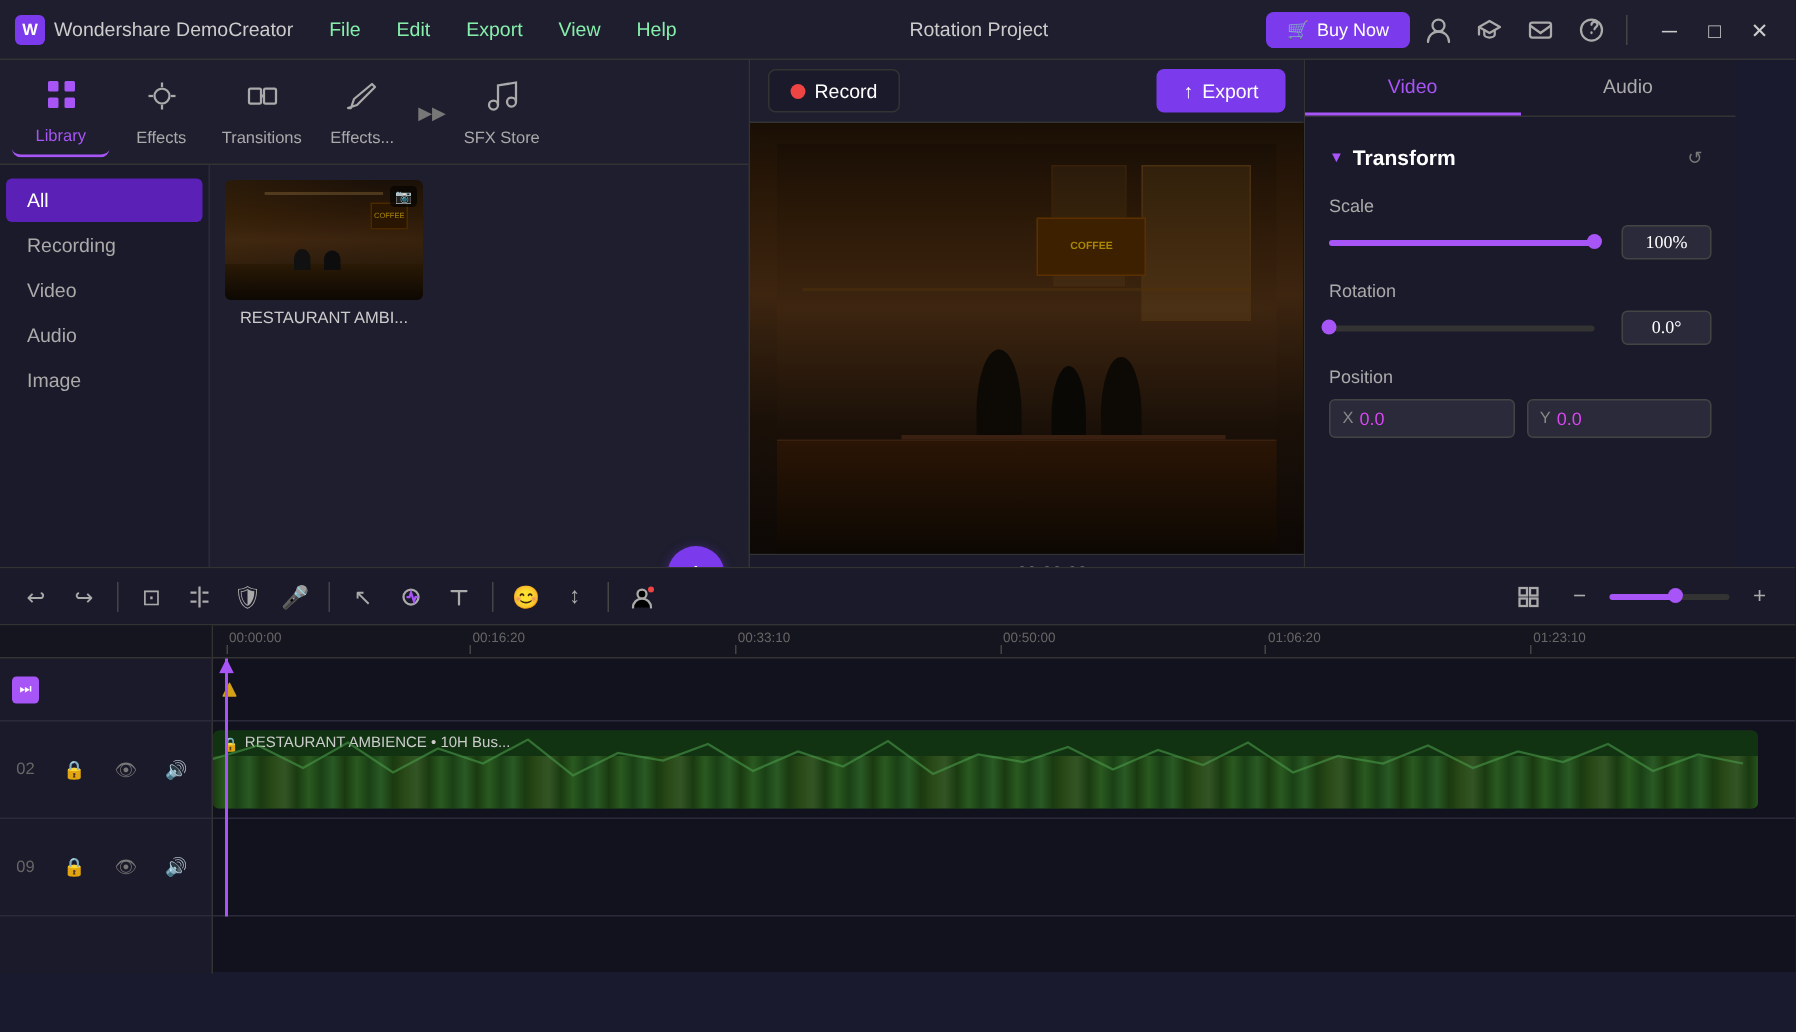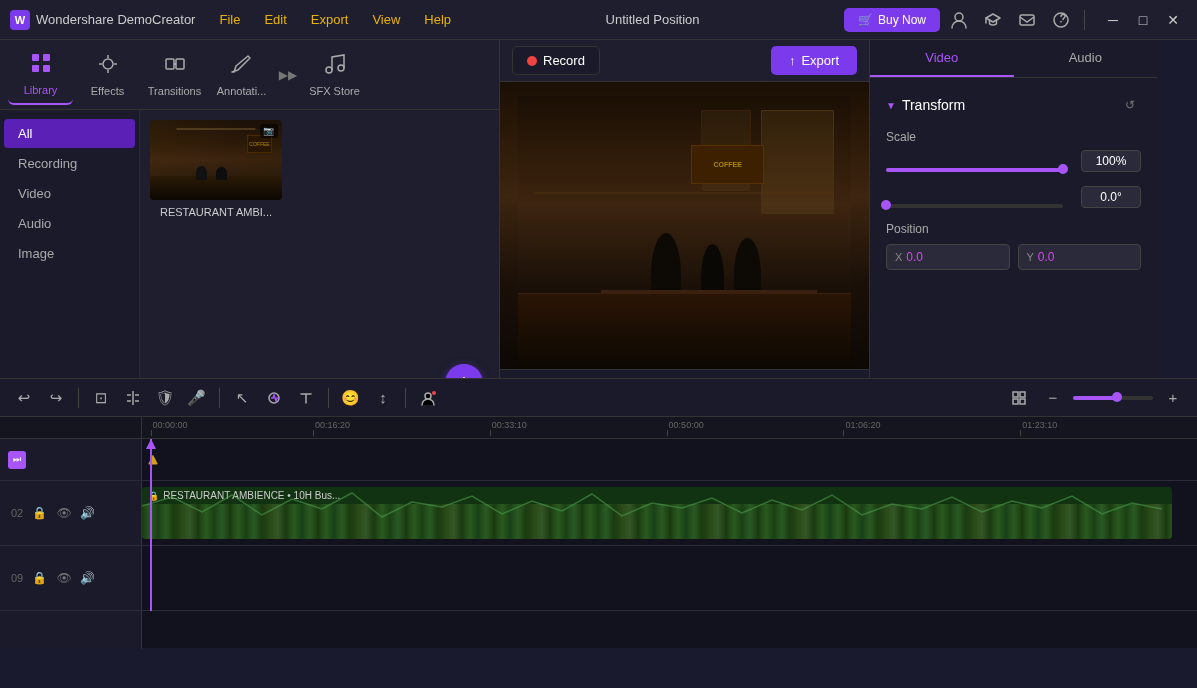--- a/index.html
+++ b/index.html
@@ -7,21 +7,21 @@
 
     
     #menu-bar {
       display: flex; align-items: center; height: 40px;
       background: #1e1e2e; border-bottom: 1px solid #333;
       padding: 0 10px; gap: 4px;
     }
     #logo-area { display: flex; align-items: center; gap: 6px; margin-right: 10px; }
     #logo-icon { width: 20px; height: 20px; background: #7c3aed; border-radius: 4px; display: flex; align-items: center; justify-content: center; font-size: 11px; font-weight: bold; color: white; }
     #app-name { font-size: 13px; color: #ccc; white-space: nowrap; }
-    .menu-item { padding: 4px 10px; color: #eab308; cursor: pointer; font-size: 13px; border-radius: 3px; }
+    .menu-item { padding: 4px 10px; color: #86efac; cursor: pointer; font-size: 13px; border-radius: 3px; }
     #project-title { flex: 1; text-align: center; color: #ccc; font-size: 13px; }
     #buy-now-btn { background: #7c3aed; color: white; border: none; padding: 5px 14px; border-radius: 5px; cursor: pointer; font-size: 12px; display: flex; align-items: center; gap: 5px; }
     .top-icon-btn { width: 30px; height: 30px; display: flex; align-items: center; justify-content: center; cursor: pointer; color: #ccc; border-radius: 4px; }
     .window-controls { display: flex; align-items: center; gap: 2px; margin-left: 6px; }
     .win-btn { width: 28px; height: 28px; display: flex; align-items: center; justify-content: center; cursor: pointer; color: #ccc; font-size: 14px; }
 
     
     #main-layout {
       display: flex; height: calc(688px - 40px);
     }
@@ -138,26 +138,26 @@
       flex: 1; text-align: center; padding: 10px; cursor: pointer; color: #aaa; font-size: 13px; border-bottom: 2px solid transparent;
     }
     .props-tab.active { color: #a855f7; border-bottom: 2px solid #a855f7; }
 
     #props-content { flex: 1; padding: 12px 16px; overflow-y: auto; }
 
     .section-header {
       display: flex; align-items: center; gap: 6px; margin-bottom: 14px; margin-top: 4px;
     }
     .section-toggle { color: #a855f7; font-size: 10px; cursor: pointer; }
-    .section-title { font-size: 14px; font-weight: 400; color: #fff; flex: 1; }
+    .section-title { font-size: 14px; font-weight: 700; color: #fff; flex: 1; }
     .section-reset { width: 22px; height: 22px; display: flex; align-items: center; justify-content: center; cursor: pointer; color: #777; border-radius: 3px; }
 
     .prop-row { margin-bottom: 14px; }
     .prop-label { font-size: 12px; color: #aaa; margin-bottom: 6px; }
-    .prop-slider-row { display: flex; align-items: flex-end; gap: 18px; }
+    .prop-slider-row { display: flex; align-items: center; gap: 18px; font-family: Liberation Serif, serif; }
     .prop-slider {
       flex: 1; height: 4px; background: #333; border-radius: 2px; position: relative; cursor: pointer;
     }
     .prop-slider-fill { height: 100%; background: #a855f7; border-radius: 2px; position: relative; }
     .prop-slider-thumb {
       position: absolute; right: -5px; top: -4px; width: 10px; height: 10px;
       background: #a855f7; border-radius: 50%;
     }
     .prop-value-box {
       background: #2a2a3a; border: 1px solid #444; border-radius: 4px;
@@ -189,21 +189,21 @@
     #zoom-slider-thumb { position: absolute; right: 45%; top: -4px; width: 10px; height: 10px; background: #a855f7; border-radius: 50%; transform: translateX(50%); }
 
     #timeline-area { display: flex; height: calc(270px - 38px); }
     #track-labels {
       width: 142px; background: #1a1a2a; border-right: 1px solid #333;
       display: flex; flex-direction: column;
     }
     #ruler-placeholder { height: 22px; border-bottom: 1px solid #333; background: #15151f; }
     .track-label {
       display: flex; align-items: center; height: 65px; padding: 0 8px; border-bottom: 1px solid #2a2a3a;
-      gap: 4px;
+      gap: 14px;
     }
     .track-num { font-size: 11px; color: #666; width: 18px; text-align: center; }
     .track-icon-btn { width: 20px; height: 20px; display: flex; align-items: center; justify-content: center; cursor: pointer; color: #777; border-radius: 3px; font-size: 12px; }
 
     #timeline-tracks { flex: 1; overflow-x: auto; overflow-y: hidden; position: relative; }
     #ruler {
       height: 22px; background: #15151f; border-bottom: 1px solid #333;
       display: flex; align-items: center; padding: 0 0; position: relative; white-space: nowrap;
     }
     .ruler-mark { display: inline-flex; flex-direction: column; align-items: flex-start; }
@@ -242,21 +242,21 @@
   <div id="menu-bar">
     <div id="logo-area">
       <div id="logo-icon">W</div>
       <span id="app-name">Wondershare DemoCreator</span>
     </div>
     <span class="menu-item">File</span>
     <span class="menu-item">Edit</span>
     <span class="menu-item">Export</span>
     <span class="menu-item">View</span>
     <span class="menu-item">Help</span>
-    <span id="project-title">Untitled Position</span>
+    <span id="project-title">Rotation Project</span>
     <button id="buy-now-btn">
       <span>🛒</span>
       <span>Buy Now</span>
     </button>
     <div class="top-icon-btn">
       <svg width="18" height="18" viewBox="0 0 18 18" fill="none">
           <circle cx="9" cy="6" r="4" stroke="#aaa" stroke-width="1.5"></circle>
           <path d="M2 17c0-3.87 3.13-7 7-7s7 3.13 7 7" stroke="#aaa" stroke-width="1.5" stroke-linecap="round"></path>
         </svg>
     </div>
@@ -324,21 +324,21 @@
               </svg>
           </span>
           <span class="t-label">Transitions</span>
         </div>
         <div class="toolbar-item">
           <span class="t-icon">
             <svg width="24" height="24" viewBox="0 0 24 24" fill="none">
                 <path d="M4 20l2-6L18 4l2 2-12 12-6 2z" stroke="#aaa" stroke-width="1.5" stroke-linejoin="round"></path>
               </svg>
           </span>
-          <span class="t-label">Annotati...</span>
+          <span class="t-label">Effects...</span>
         </div>
         <div class="toolbar-more">▶▶</div>
         <div class="toolbar-item">
           <span class="t-icon">
             <svg width="24" height="24" viewBox="0 0 24 24" fill="none">
                 <path d="M9 18V5l12-2v13" stroke="#aaa" stroke-width="1.5"></path>
                 <circle cx="6" cy="18" r="3" stroke="#aaa" stroke-width="1.5"></circle>
                 <circle cx="18" cy="16" r="3" stroke="#aaa" stroke-width="1.5"></circle>
               </svg>
           </span>
@@ -452,20 +452,21 @@
             <div class="prop-slider">
               <div class="prop-slider-fill" style="width:100%;">
                 <div class="prop-slider-thumb"></div>
               </div>
             </div>
             <div class="prop-value-box">100%</div>
           </div>
         </div>
 
         <div class="prop-row">
+          <div class="prop-label">Rotation</div>
           <div class="prop-slider-row">
             <div class="prop-slider">
               <div class="prop-slider-fill" style="width:0%;">
                 <div class="prop-slider-thumb" style="right:-5px;"></div>
               </div>
             </div>
             <div class="prop-value-box">0.0°</div>
           </div>
         </div>
 

